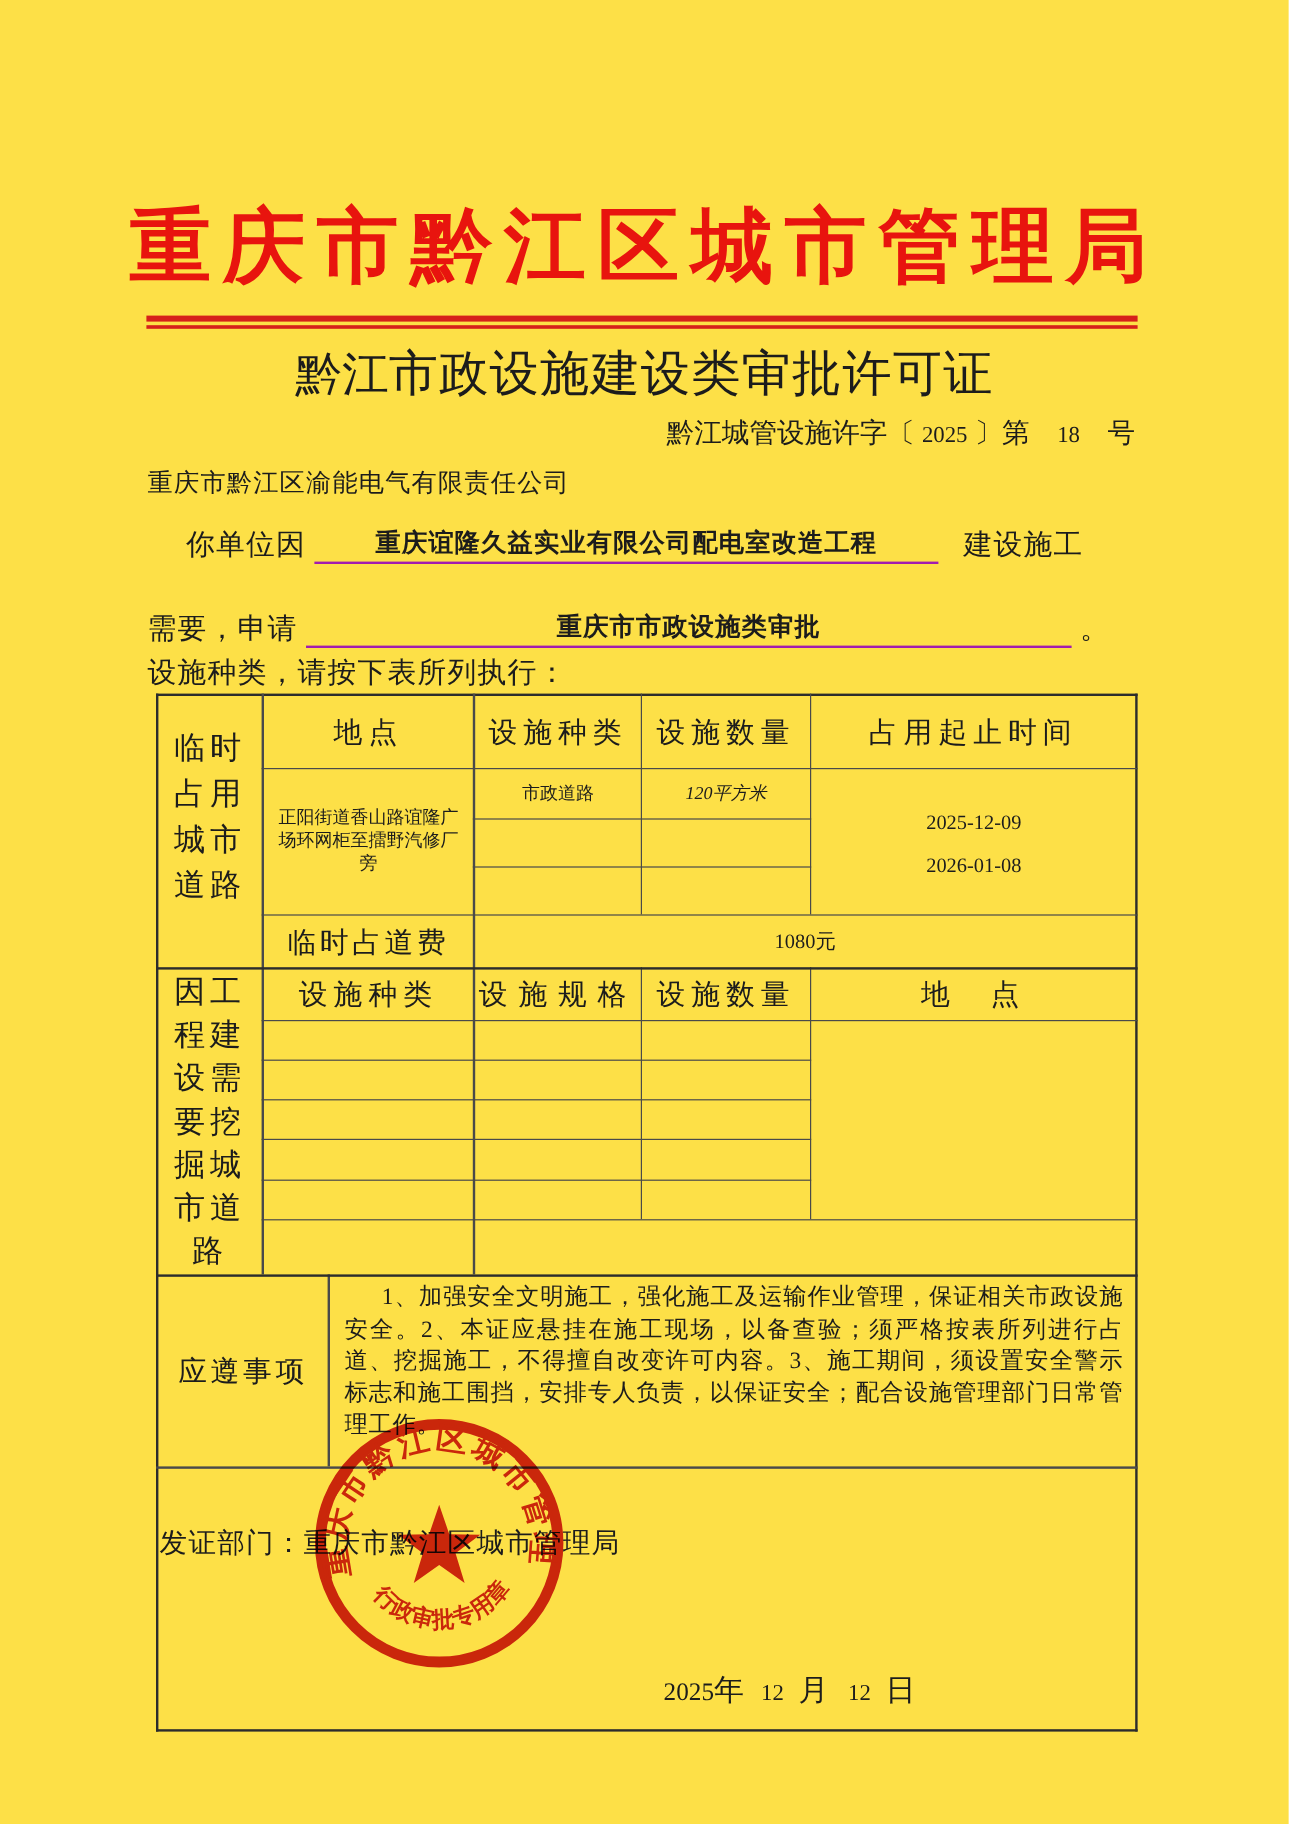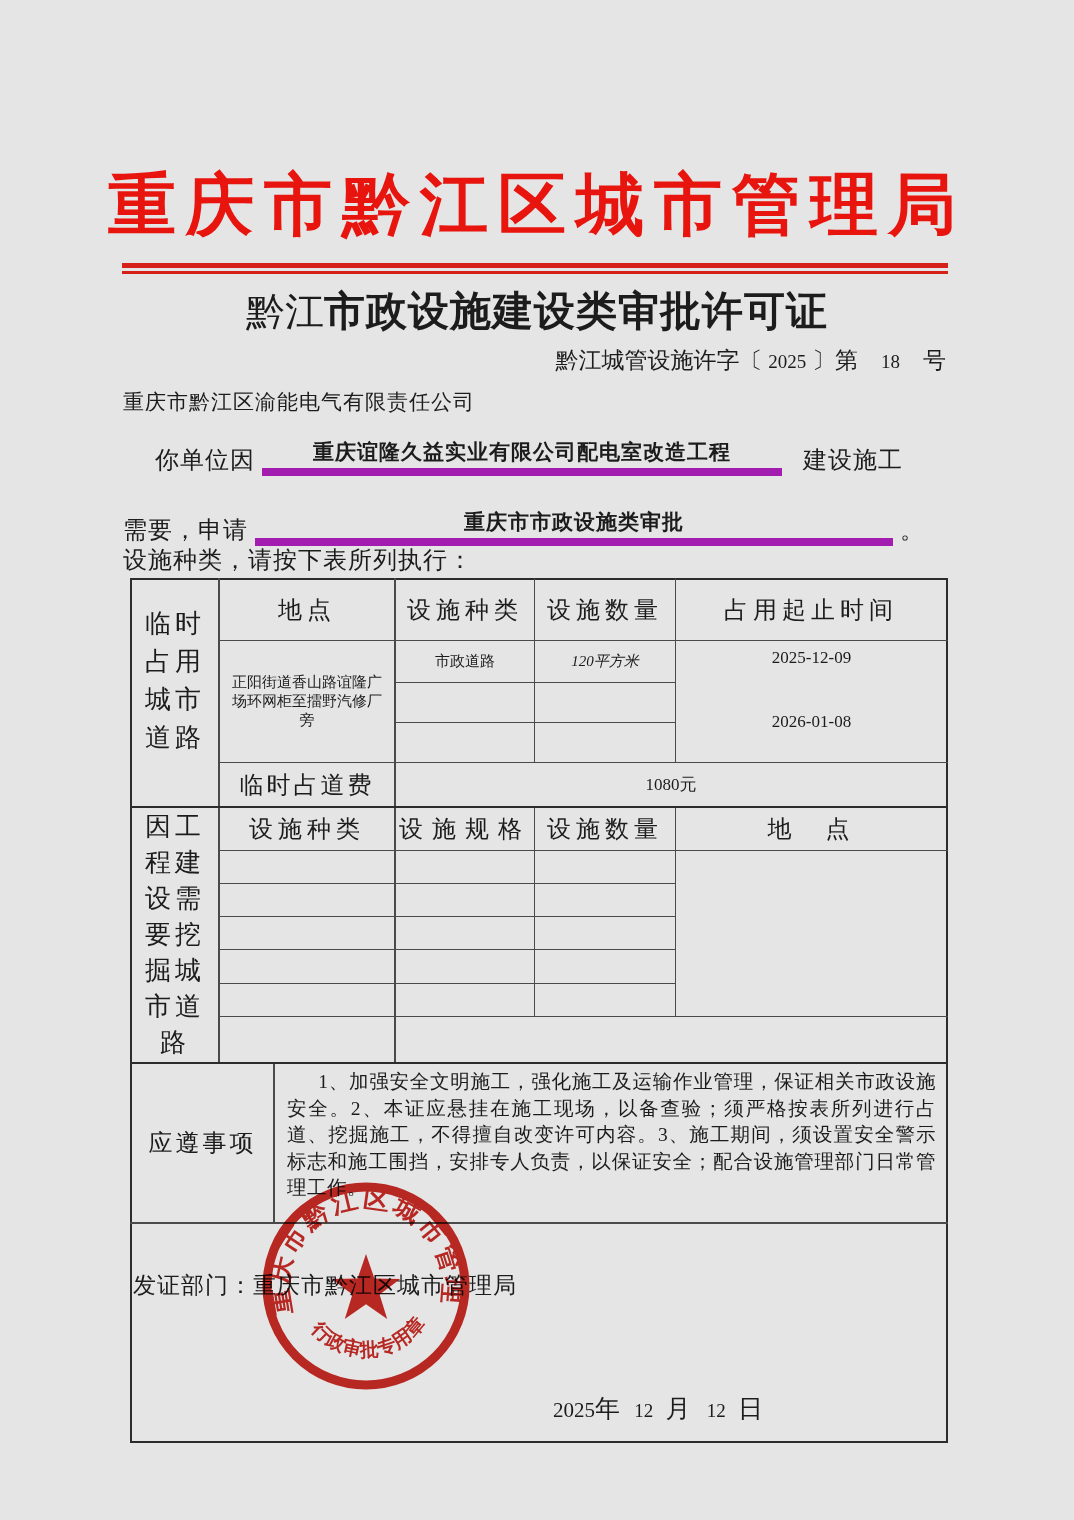--- a/index.html
+++ b/index.html
@@ -1,31 +1,31 @@
 <!DOCTYPE html>
 <html><head>
 <meta charset="utf-8">
 <style>
   html,body{margin:0;padding:0;background:#ffffff;}
-  .page{position:relative;width:1074px;height:1520px;background:#e5e5e5;overflow:hidden;
+  .page{position:relative;width:1074px;height:1520px;background:#fde047;overflow:hidden;
         font-family:"Liberation Serif","DejaVu Serif",serif;color:#1c1c1c;}
   .abs{position:absolute;}
   
   .agency{left:0;top:160px;width:1074px;text-align:center;font-size:68px;font-weight:700;
           letter-spacing:10px;color:#e8140e;white-space:nowrap;}
   .redline-top{left:122px;top:263px;width:826px;height:5px;background:#d6201a;}
   .redline-bot{left:122px;top:271px;width:826px;height:3px;background:#d6201a;}
   .doc-title{left:0;top:284px;width:1074px;text-align:center;white-space:nowrap;}
   .doc-title .t1{font-size:39px;font-weight:400;}
-  .doc-title .t2{font-size:41px;font-weight:700;letter-spacing:1px;}
+  .doc-title .t2{font-size:41px;font-weight:400;letter-spacing:1px;}
   .doc-no{left:0;top:345px;width:946px;text-align:right;font-size:23px;white-space:nowrap;}
   .doc-no .num{font-size:19px;font-family:"Liberation Serif",serif;}
   .recipient{left:123px;top:388px;font-size:21px;letter-spacing:1px;}
   .para{font-size:24px;letter-spacing:1px;white-space:nowrap;}
-  .blank{display:inline-block;border-bottom:8px solid #a21caf;text-align:center;
+  .blank{display:inline-block;border-bottom:2px solid #a21caf;text-align:center;
          font-size:21px;font-weight:600;vertical-align:bottom;padding-bottom:2px;}
   
   .hl,.vl{position:absolute;background:#4a4a4a;}
   .thick{background:#2c2c2c;}
   
   .cell{position:absolute;display:flex;align-items:center;justify-content:center;
         text-align:center;box-sizing:border-box;}
   .th{font-size:24px;letter-spacing:5px;font-weight:500;white-space:nowrap;}
   .vlabel{font-size:26px;letter-spacing:4px;line-height:38px;width:70px;
           word-break:break-all;text-align:center;}
@@ -109,21 +109,21 @@
     <div class="vlabel">临时占用城市道路</div>
   </div>
   <div class="cell th" style="left:220px;top:580px;width:174px;height:60px;">地点</div>
   <div class="cell th" style="left:396px;top:580px;width:138px;height:60px;">设施种类</div>
   <div class="cell th" style="left:535px;top:580px;width:140px;height:60px;">设施数量</div>
   <div class="cell th" style="left:676px;top:580px;width:270px;height:60px;">占用起止时间</div>
 
   <div class="cell small" style="left:220px;top:641px;width:174px;height:120px;padding:0 12px;line-height:19px;">正阳街道香山路谊隆广场环网柜至擂野汽修厂旁</div>
   <div class="cell small" style="left:396px;top:641px;width:138px;height:41px;">市政道路</div>
   <div class="cell small" style="left:535px;top:641px;width:140px;height:41px;font-style:italic;">120平方米</div>
-  <div class="dateVal" style="left:676px;top:648px;font-family:Liberation Serif, serif;">2025-12-09</div>
+  <div class="dateVal" style="left:676px;top:676px;font-family:Liberation Serif, serif;">2025-12-09</div>
   <div class="dateVal" style="left:676px;top:712px;">2026-01-08</div>
 
   <div class="cell feeLabel" style="left:220px;top:763px;width:174px;height:43px;">临时占道费</div>
   <div class="cell feeVal" style="left:396px;top:763px;width:550px;height:43px;">1080元</div>
 
   <div class="cell" style="left:132px;top:808px;width:86px;height:254px;">
     <div class="vlabel" style="line-height:36px;">因工程建设需要挖掘城市道路</div>
   </div>
   <div class="cell th" style="left:220px;top:808px;width:174px;height:42px;">设施种类</div>
   <div class="cell th" style="left:396px;top:808px;width:138px;height:42px;letter-spacing:9px;">设施规格</div>

